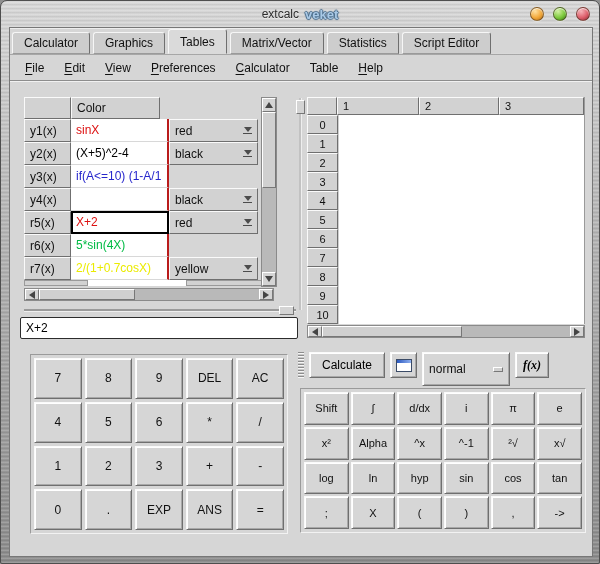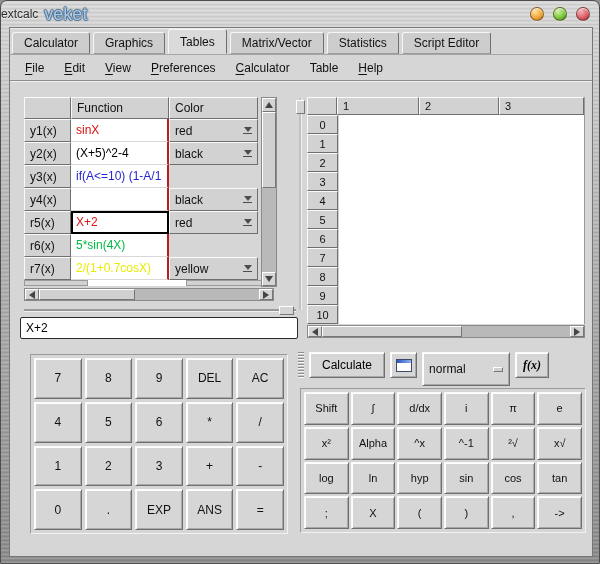--- a/index.html
+++ b/index.html
@@ -4,23 +4,23 @@
 <style>
   *{box-sizing:border-box;margin:0;padding:0}
   html,body{width:600px;height:564px;overflow:hidden}
   body{font-family:"Liberation Sans",sans-serif;font-size:12px;color:#111;background:#8f8f8f;position:relative}
 
   
   .frame{position:absolute;inset:0;border:1px solid #4e4e4e;border-radius:7px 7px 2px 2px;
     background:
       repeating-linear-gradient(0deg,rgba(255,255,255,.16) 0 1px,rgba(0,0,0,.06) 2px 3px,rgba(255,255,255,0) 3px 4px),
       linear-gradient(180deg,#d8d8d8 0%,#b5b5b5 40%,#9c9c9c 75%,#8a8a8a 100%);}
-  .titlebar{position:absolute;left:0;top:0;right:0;height:26px;display:flex;align-items:center;gap:6px;border-radius:7px 7px 0 0}
+  .titlebar{position:absolute;left:0;top:0;right:0;height:26px;display:flex;align-items:center;justify-content:center;gap:6px;border-radius:7px 7px 0 0}
   .win-title{font-size:12px;color:#2e2e2e;text-shadow:0 1px 0 rgba(255,255,255,.5)}
-  .win-brand{font-size:18px;font-weight:normal;color:#a9c9e6;text-shadow:0 1px 1px #4a6d8c,0 -1px 1px #4a6d8c,1px 0 1px #4a6d8c,-1px 0 1px #4a6d8c}
+  .win-brand{font-size:13px;font-weight:bold;color:#a9c9e6;text-shadow:0 1px 1px #4a6d8c,0 -1px 1px #4a6d8c,1px 0 1px #4a6d8c,-1px 0 1px #4a6d8c}
   .tb-buttons{position:absolute;right:9px;top:6px;display:flex;gap:9px}
   .tb-btn{width:14px;height:14px;border-radius:50%;border:1px solid rgba(60,40,20,.55);box-shadow:inset 0 1px 1px rgba(255,255,255,.8),0 1px 1px rgba(255,255,255,.4)}
   .tb-min{background:radial-gradient(circle at 35% 28%,#ffe0a0,#f2a83a 55%,#b36b12)}
   .tb-max{background:radial-gradient(circle at 35% 28%,#d2f0a0,#7cc93c 55%,#357a10)}
   .tb-close{background:radial-gradient(circle at 35% 28%,#f6b2b8,#dd5f6b 55%,#8e2330)}
 
   
   .content{position:absolute;left:8px;top:26px;width:584px;height:530px;background:#d6d6d6;border:1px solid #777;box-shadow:inset 0 1px 0 #ededed}
   .abs{position:absolute}
 
@@ -144,21 +144,20 @@
         <div class="menu-item"><u>V</u>iew</div>
         <div class="menu-item"><u>P</u>references</div>
         <div class="menu-item"><u>C</u>alculator</div>
         <div class="menu-item">Table</div>
         <div class="menu-item"><u>H</u>elp</div>
       </div>
 
     <div class="abs ftable">
       <div class="fhead-row">
           <div class="fcell fhead c0"></div>
-          <div class="fcell fhead c1">Function</div>
           <div class="fcell fhead c2">Color</div>
         </div>
       <div>
           <div class="frow">
             <div class="fcell fname c0">y1(x)</div>
             <div class="fcell ffunc c1" style="color: rgb(221, 17, 17);">sinX</div>
             <div class="fcell fcolor c2">
               <span>red</span>
               <span class="dd-arrow">
                 <i></i>

